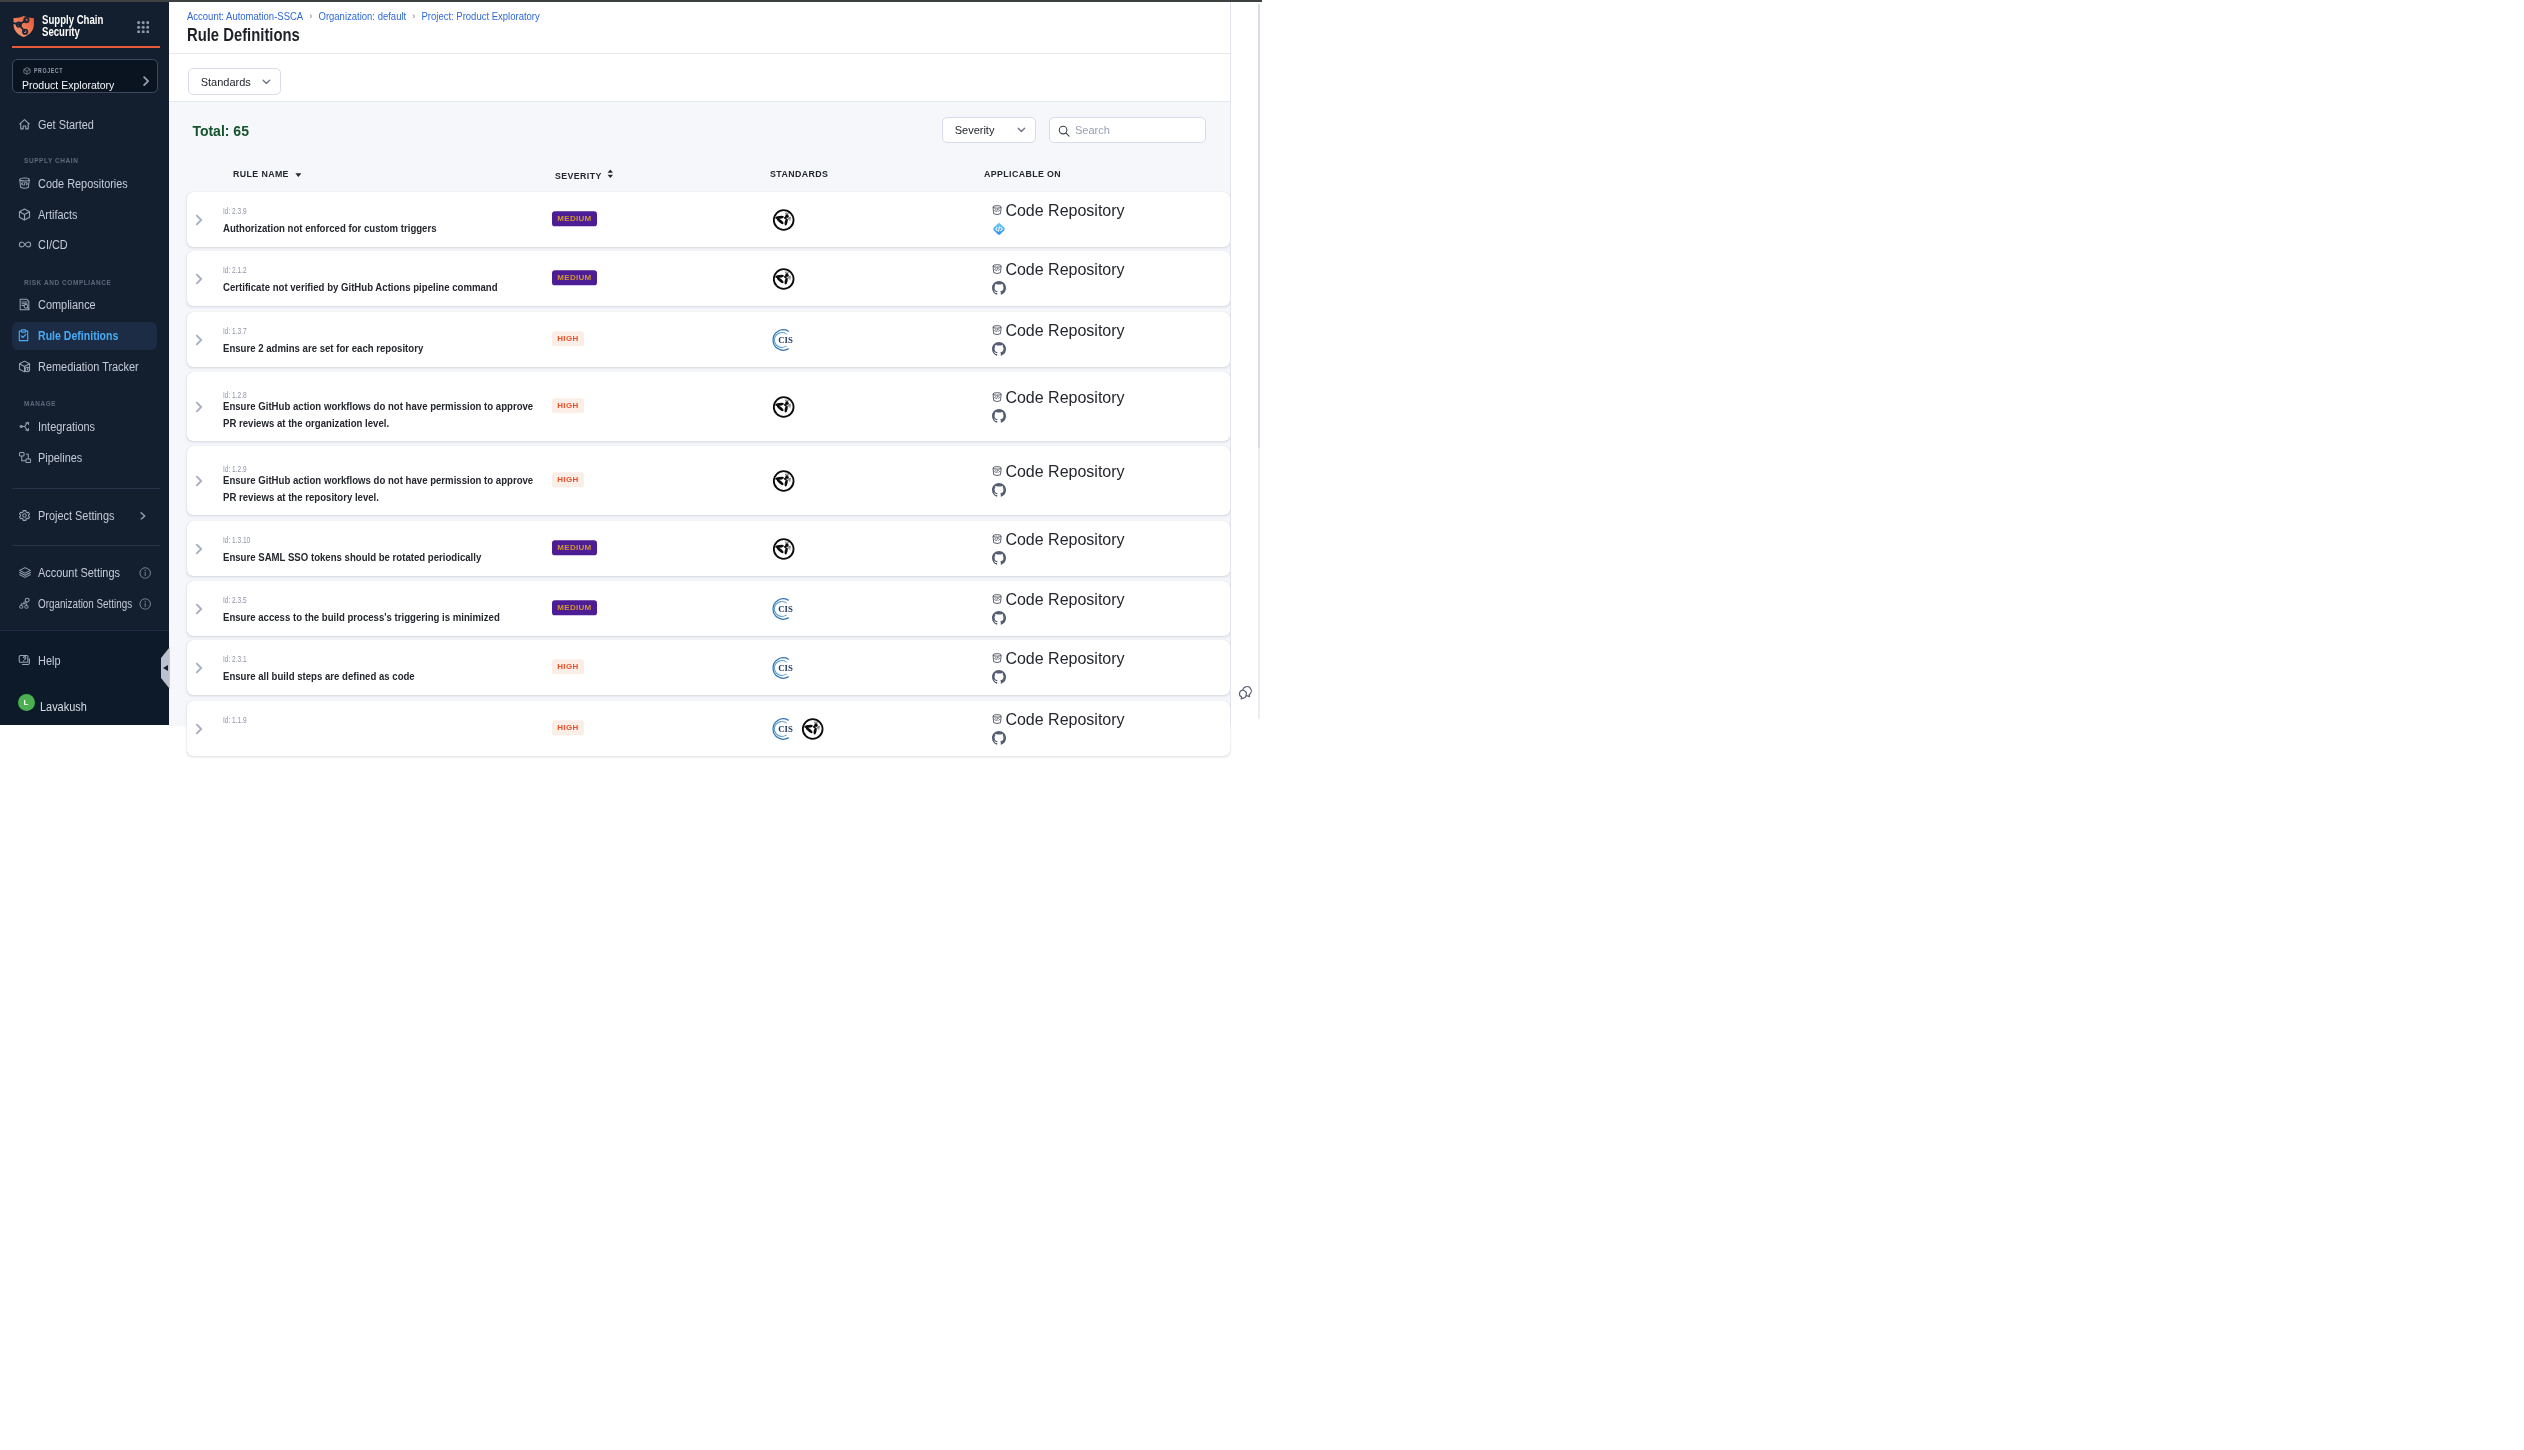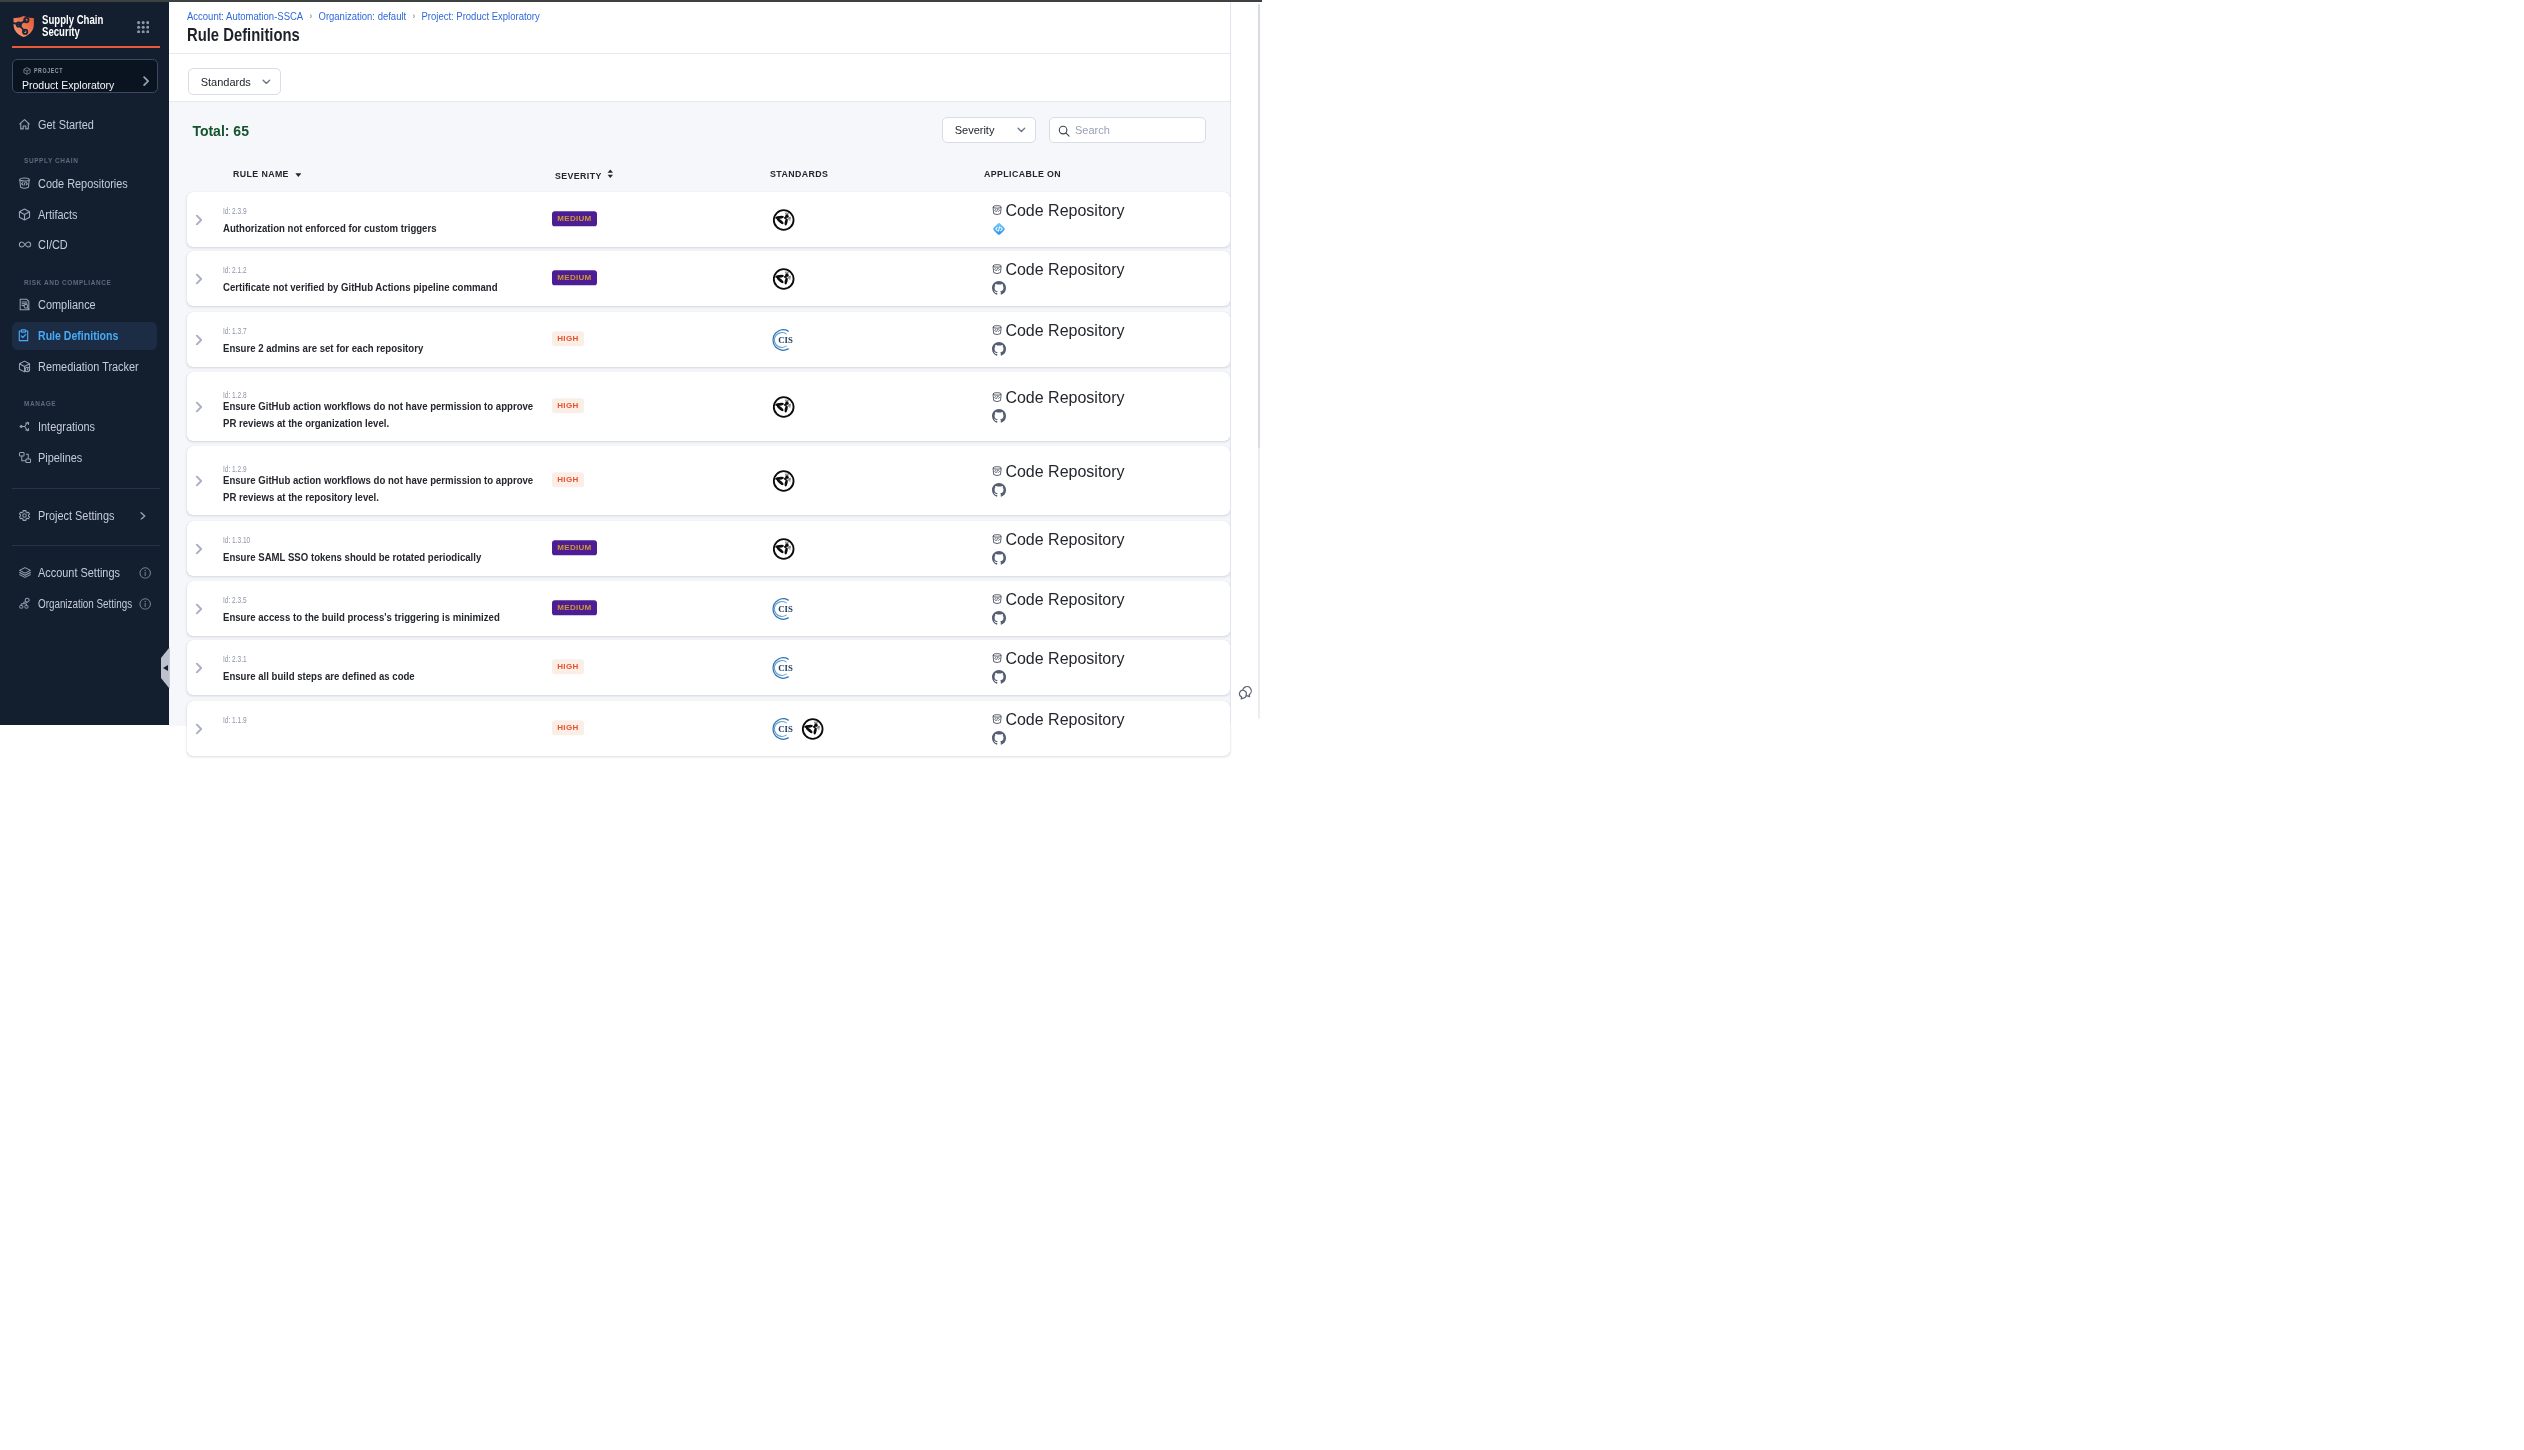--- a/index.html
+++ b/index.html
@@ -558,20 +558,35 @@
         <rect x="9.4" y="11.8" width="4.2" height="3.6" rx=".8"></rect>
         <path d="M4.3 11.8 V9.4 H11.5 M7.9 9.4 V7 H12.5 M11.5 9.4 V11.8" fill="none"></path>
       </svg>
     <span class="ntext" style="transform:translateY(-50%) scaleX(.82);">Organization Settings</span>
     <svg class="infoic" width="12.4" height="12.4" viewBox="0 0 17 17" fill="none" stroke="#818a9c" stroke-width="1.3">
         <circle cx="8.5" cy="8.5" r="7.2"></circle>
         <path d="M8.5 7.5 V12" stroke-linecap="round"></path>
         <circle cx="8.5" cy="5" r=".9" fill="#818a9c" stroke="none"></circle>
       </svg>
   </div>
+  <div class="bottomblock">
+    <div class="navitem" style="top:17.5px;">
+      <svg class="nicon" width="14" height="13" viewBox="0 0 19 18" fill="none" stroke="#9aa3b5" stroke-width="1.5" stroke-linejoin="round">
+          <rect x="1.5" y="2" width="12" height="9.5" rx="1.6"></rect>
+          <path d="M6 14.6 h7.5 a2 2 0 0 0 2-2 V6.5" stroke-linecap="round"></path>
+          <path d="M7.5 5 a1.6 1.6 0 1 1 1.6 1.8 v1" stroke-linecap="round" fill="none"></path>
+          <circle cx="7.6" cy="9.6" r=".9" fill="#9aa3b5" stroke="none"></circle>
+        </svg>
+      <span class="ntext">Help</span>
+    </div>
+    <div class="navitem" style="top:63px;">
+      <div class="avatar" style="top:0px;">L</div>
+      <span class="ntext" style="left:40px; color:#d9dde5;">Lavakush</span>
+    </div>
+  </div>
   <div class="handle"></div>
 </div>
 <div class="rightstrip">
   <div class="scrollthumb"></div>
   <svg class="chaticon" width="15.3" height="15.3" viewBox="0 0 21 21" fill="none" stroke="#5d6378" stroke-width="1.7" stroke-linejoin="round">
     <path d="M7.2 10.9 A5.9 5.9 0 1 1 15.4 13.1 L15.9 16 L12.9 14.9 A5.9 5.9 0 0 1 7.4 11.5"></path>
     <path d="M11.3 13.2 A4.7 4.7 0 1 0 4.9 16.3 L4.4 19 L7.3 18 A4.7 4.7 0 0 0 11.3 13.4 Z" fill="#fff"></path>
   </svg>
 </div>
 

